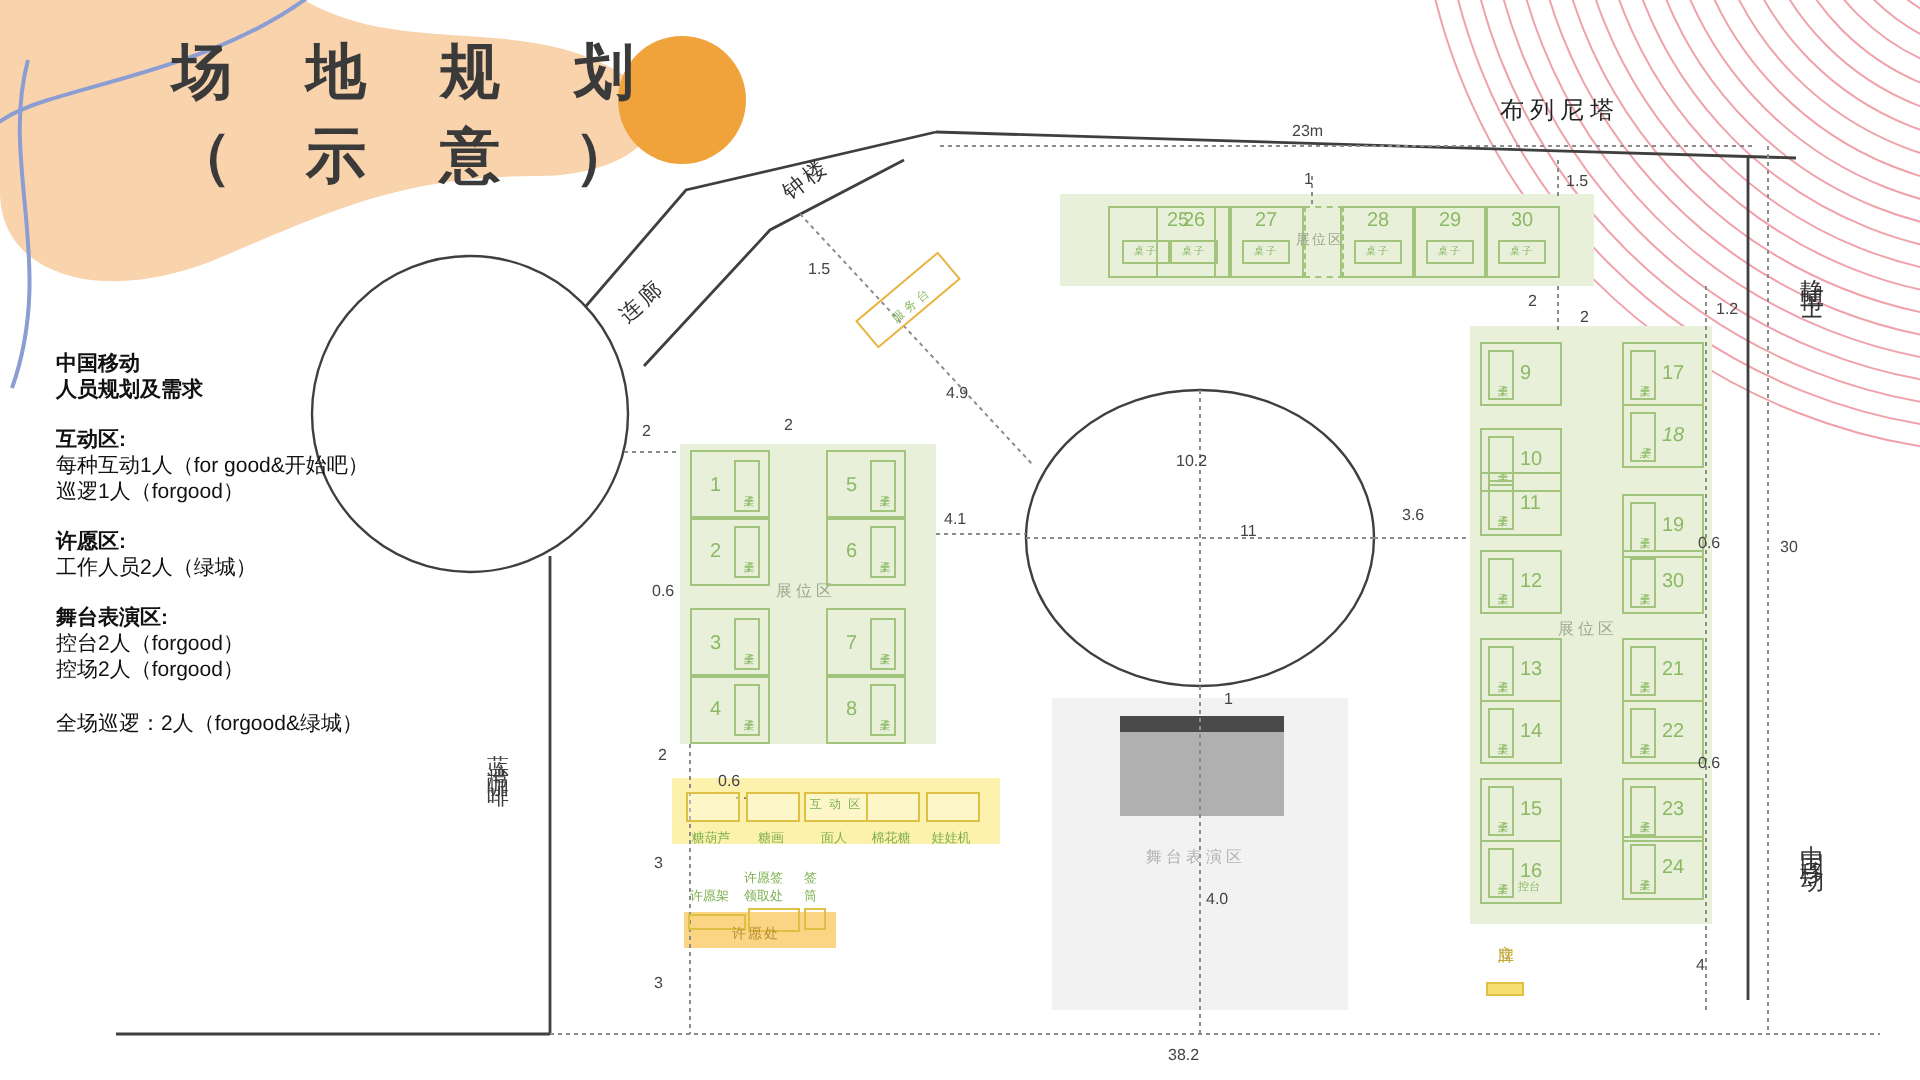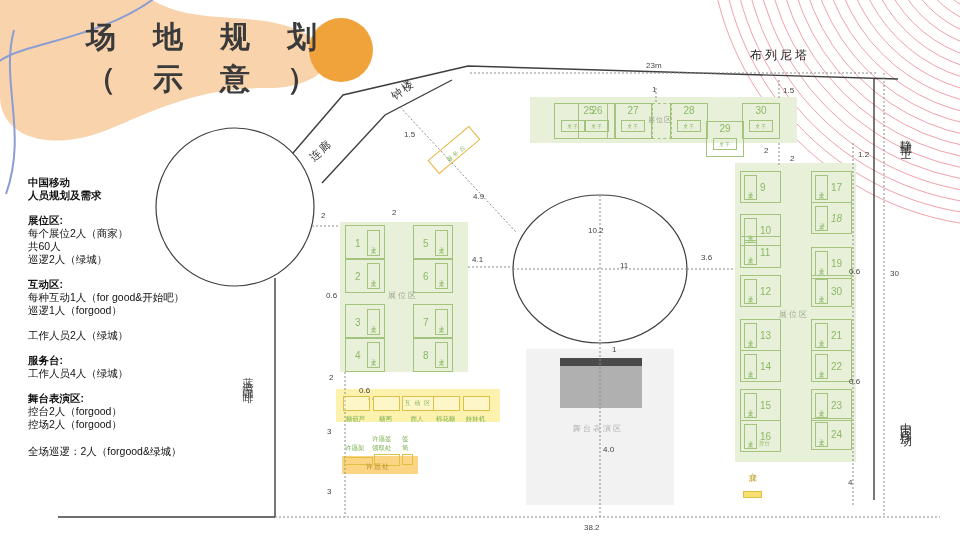--- a/index.html
+++ b/index.html
@@ -91,36 +91,27 @@
   <div class="title">
     <div>场地规划</div>
     <div>（示意）</div>
   </div>
 
   <div class="left-panel">
     <div class="hd">中国移动</div>
     <div class="hd">人员规划及需求</div>
     <div id="left-sections">
         <div class="sec">
-          <div class="sec-title">展位区:</div>
-          <div class="sec-line">每个展位2人（商家）</div>
-          <div class="sec-line">共60人</div>
-          <div class="sec-line">巡逻2人（绿城）</div>
-        </div>
-        <div class="sec">
           <div class="sec-title">互动区:</div>
           <div class="sec-line">每种互动1人（for good&amp;开始吧）</div>
           <div class="sec-line">巡逻1人（forgood）</div>
         </div>
         <div class="sec">
+          <div class="sec-title">许愿区:</div>
           <div class="sec-line">工作人员2人（绿城）</div>
-        </div>
-        <div class="sec">
-          <div class="sec-title">服务台:</div>
-          <div class="sec-line">工作人员4人（绿城）</div>
         </div>
         <div class="sec">
           <div class="sec-title">舞台表演区:</div>
           <div class="sec-line">控台2人（forgood）</div>
           <div class="sec-line">控场2人（forgood）</div>
         </div>
       </div>
     <div class="lp-footer">全场巡逻：2人（forgood&amp;绿城）</div>
   </div>
 
@@ -153,21 +144,21 @@
         <span class="tbl">桌子</span>
       </div>
       <div class="booth-h" style="left: 84px; top: 6px;">
         <span class="num">27</span>
         <span class="tbl">桌子</span>
       </div>
       <div class="booth-h" style="left: 140px; top: 6px;">
         <span class="num">28</span>
         <span class="tbl">桌子</span>
       </div>
-      <div class="booth-h" style="left: 176px; top: 24px;">
+      <div class="booth-h" style="left: 176px; top: 6px;">
         <span class="num">29</span>
         <span class="tbl">桌子</span>
       </div>
       <div class="booth-h" style="left: 212px; top: 6px;">
         <span class="num">30</span>
         <span class="tbl">桌子</span>
       </div>
     </div>
   <div class="zone" id="left-grid-zone" style="left:340px;top:222px;width:128px;height:150px">
       <div class="booth-l" style="left: 5px; top: 3px;">

